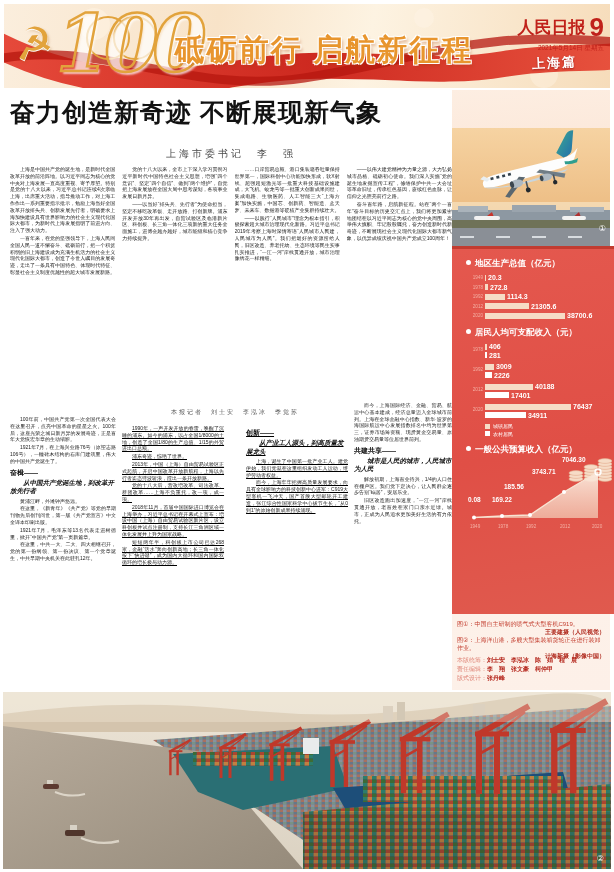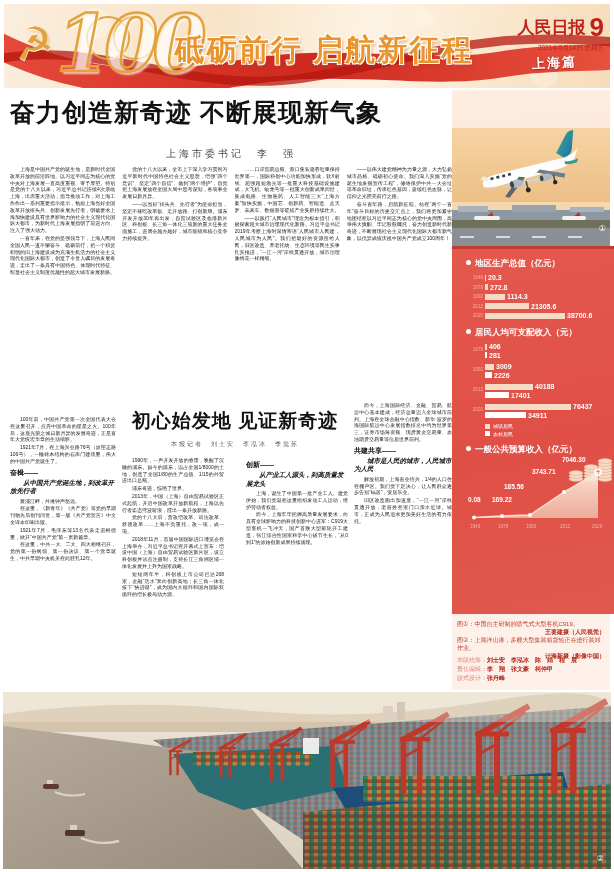--- a/index.html
+++ b/index.html
@@ -35,21 +35,21 @@
   .ncol{flex:1;overflow:hidden;}
   .ncol p, .fcol p{font-size:5px;line-height:6.8px;text-align:justify;text-indent:2em;
           color:#1c1c1c;margin:0 0 1px 0;}
 
   
   #feature{left:10px;top:402px;width:442px;height:288px;}
   #f-col1{left:0;top:14px;width:106px;height:274px;overflow:hidden;}
   #f-center{left:112px;top:0;width:226px;height:288px;}
   #f-head{width:100%;text-align:center;font-size:19px;font-weight:bold;color:#121212;margin-top:6px;letter-spacing:1px;}
   #f-byline{width:100%;text-align:center;font-size:6px;color:#555;letter-spacing:2px;margin-top:6px;}
-  #f-cols{display:flex;gap:22px;margin-top:8px;height:224px;overflow:hidden;}
+  #f-cols{display:flex;gap:22px;margin-top:8px;height:224px;overflow:hidden;text-decoration:underline;}
   #f-col4{left:344px;top:0;width:98px;height:288px;overflow:hidden;}
   .subhead{margin:3px 0 2px 0;}
   .subhead .sh1{font-size:7px;font-weight:bold;color:#111;}
   .subhead .sh2{font-family:"DejaVu Serif",serif;font-style:italic;font-weight:bold;
                 font-size:6.5px;line-height:8.5px;color:#111;margin-top:1px;text-indent:2em;}
 
   
   #sidebar{left:452px;top:90px;width:158px;height:600px;
            background:linear-gradient(175deg,#fdeee2 0%,#fbe4d4 18%,#fdf4ec 40%,#fdf0e8 100%);}
   #plane-photo{left:0;top:38px;width:158px;height:118px;}
@@ -159,21 +159,20 @@
       <div class="sh2">从中国共产党诞生地，到改革开放先行者</div>
     </div>
     <div>
         <p>黄浦江畔，外滩钟声悠远。</p>
         <p>在这里，《新青年》《共产党》等党的早期刊物先后创刊问世，第一版《共产党宣言》中文全译本印刷出版。</p>
         <p>1921年7月，毛泽东等13名代表走进树德里，掀开“中国共产党”第一页新篇章。</p>
         <p>在这里，中共一大、二大、四大相继召开，党的第一份纲领、第一份决议、第一个党章诞生，中共早期中央机关在此驻扎12年。</p>
       </div>
   </div>
   <div id="f-center" class="abs">
-    <div id="f-head">初心始发地 见证新奇迹</div>
     <div id="f-byline">本报记者　刘士安　李泓冰　季觉苏</div>
     <div id="f-cols">
       <div class="fcol">
           <p>1990年，一声开发开放的春雷，唤醒了沉睡的浦东。如今的浦东，以占全国1/8000的土地，创造了全国1/80的生产总值、1/15的外贸进出口总额。</p>
           <p>浦东奇迹，惊艳了世界。</p>
           <p>2013年，中国（上海）自由贸易试验区正式起航，开启中国改革开放新航程，上海以先行者姿态劈波斩浪，蹚出一条开放新路。</p>
           <p>党的十八大后，营改增改革、司法改革、群团改革……上海不负重托，改一项，成一项。</p>
           <p>2018年11月，首届中国国际进口博览会在上海举办，习近平总书记在开幕式上宣布：增设中国（上海）自由贸易试验区新片区，设立科创板并试点注册制，支持长江三角洲区域一体化发展并上升为国家战略。</p>
           <p>短短两年半，科创板上市公司已达268家，金融“活水”奔向创新高地；长三角一体化按下“快进键”，成为国内大循环和国内国际双循环的增长极与动力源。</p>
         </div>

